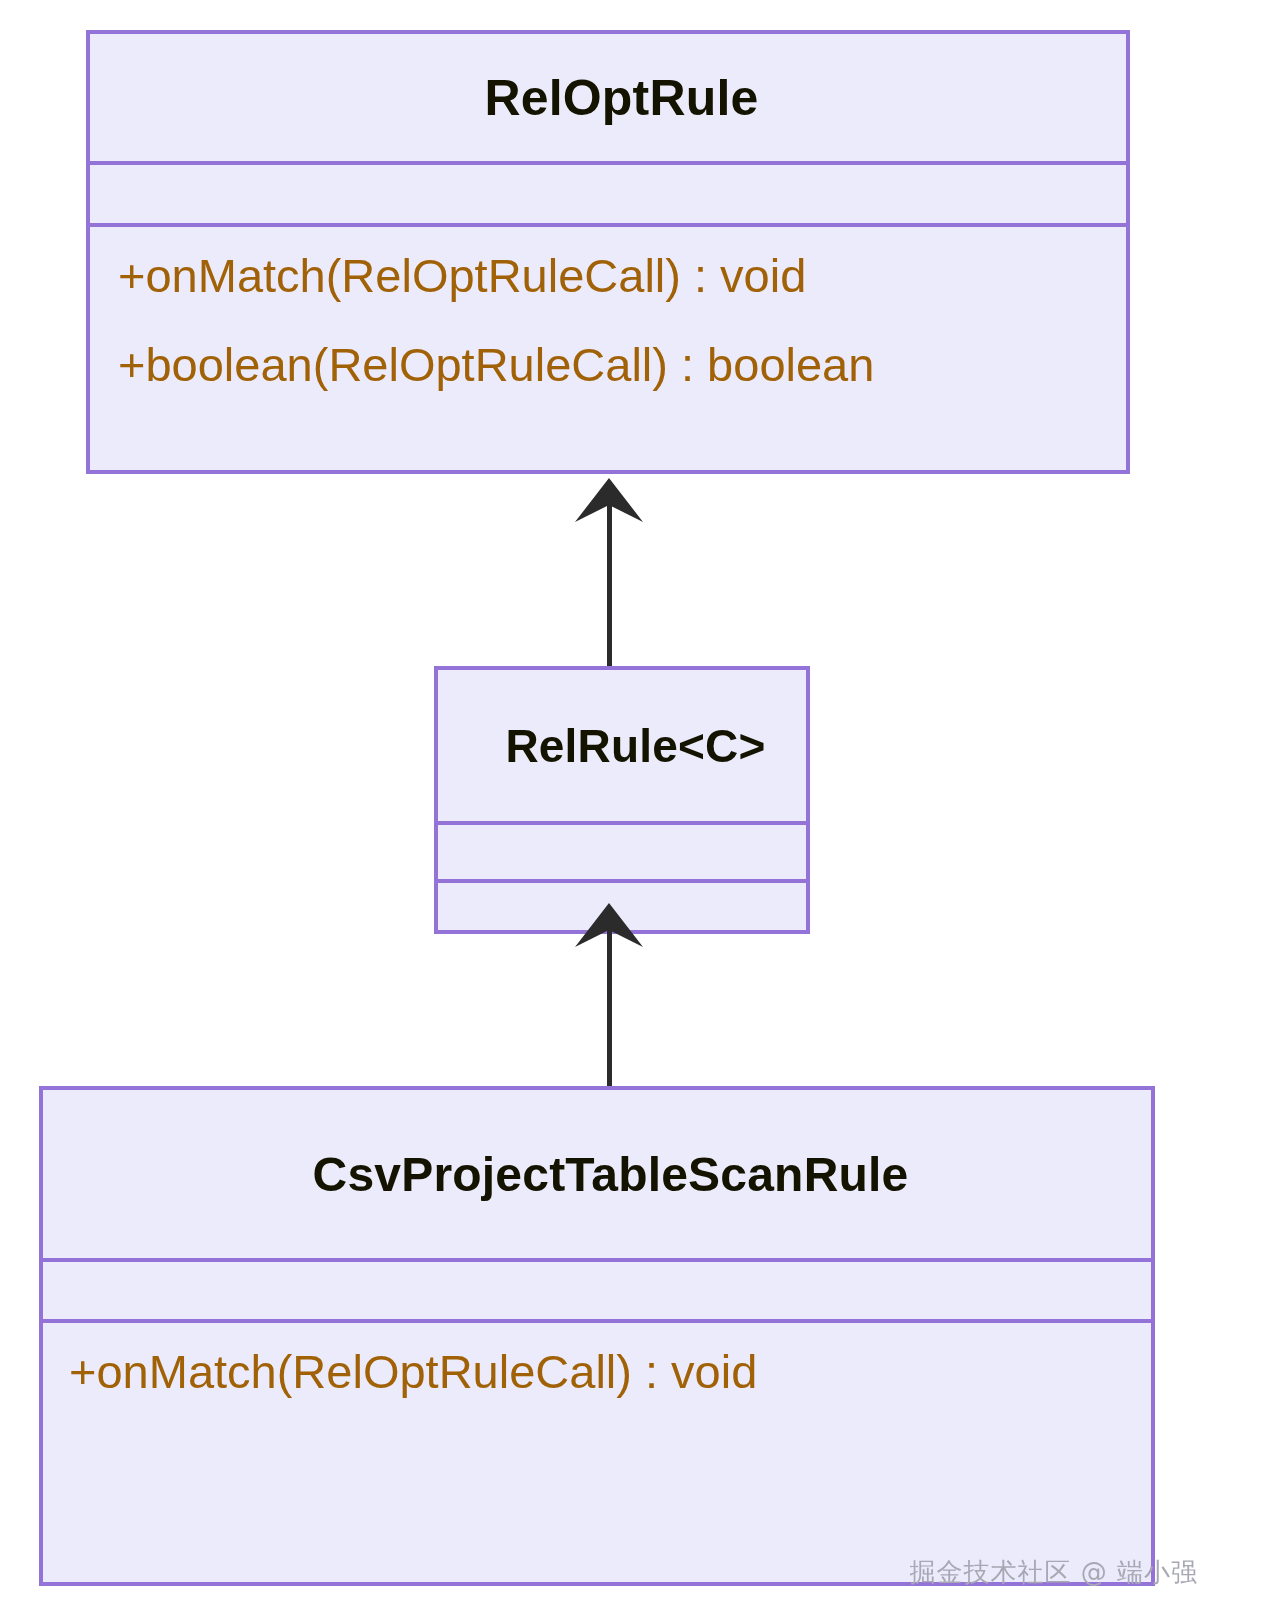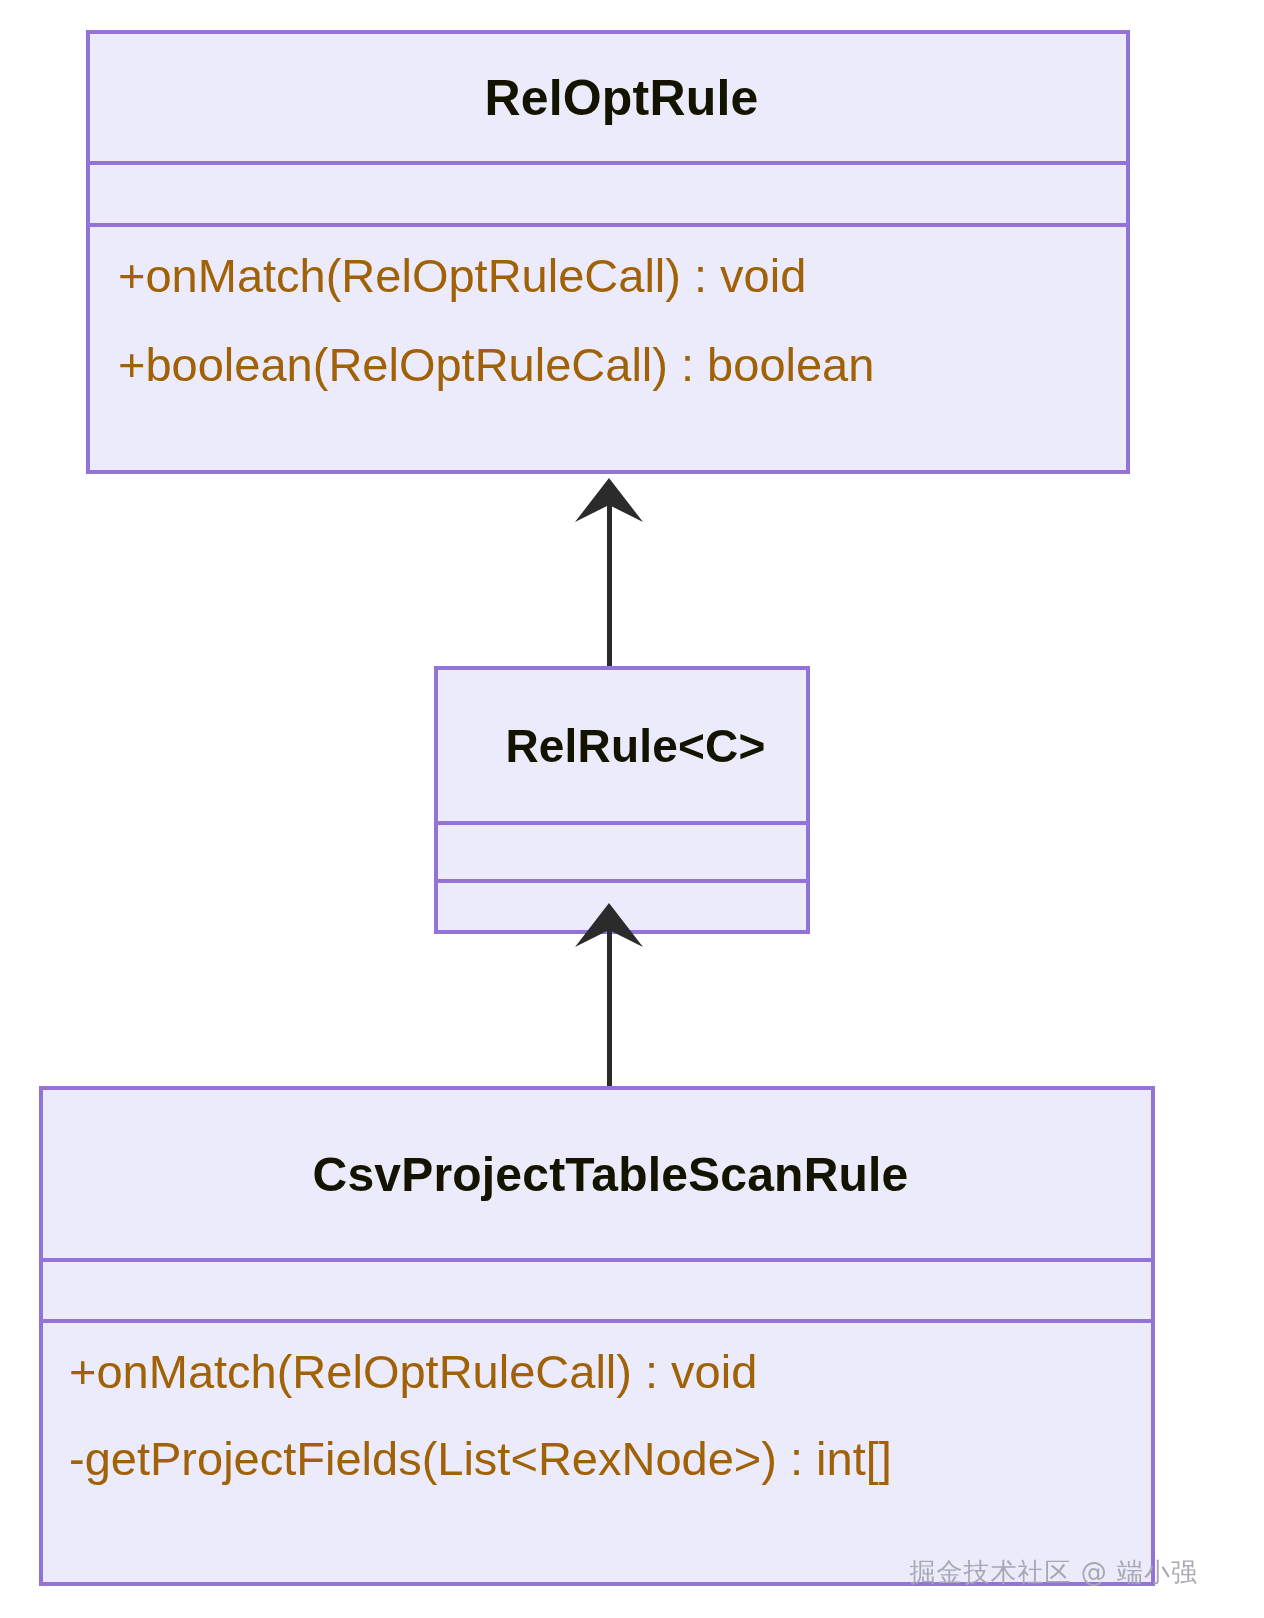--- a/index.html
+++ b/index.html
@@ -151,19 +151,18 @@
     <svg width="74" height="48" viewBox="0 0 74 48">
       <path d="M37 0 L71 44 L37 27 L3 44 Z" fill="#2b2b2b"></path>
     </svg>
   </div>
 
   <div class="uml-class" id="box-csvrule">
     <div class="compartment divided class-title">CsvProjectTableScanRule</div>
     <div class="compartment divided attrs"></div>
     <div class="compartment methods">
       <div class="member-row">+onMatch(RelOptRuleCall) : void</div>
-      <div class="member-row">-getProjectFields(List&lt;RexNode&gt;) : int[]</div>
     </div>
   </div>
 
   <div id="watermark">掘金技术社区 @ 端小强</div>
 
 </div>
 
 </body></html>

